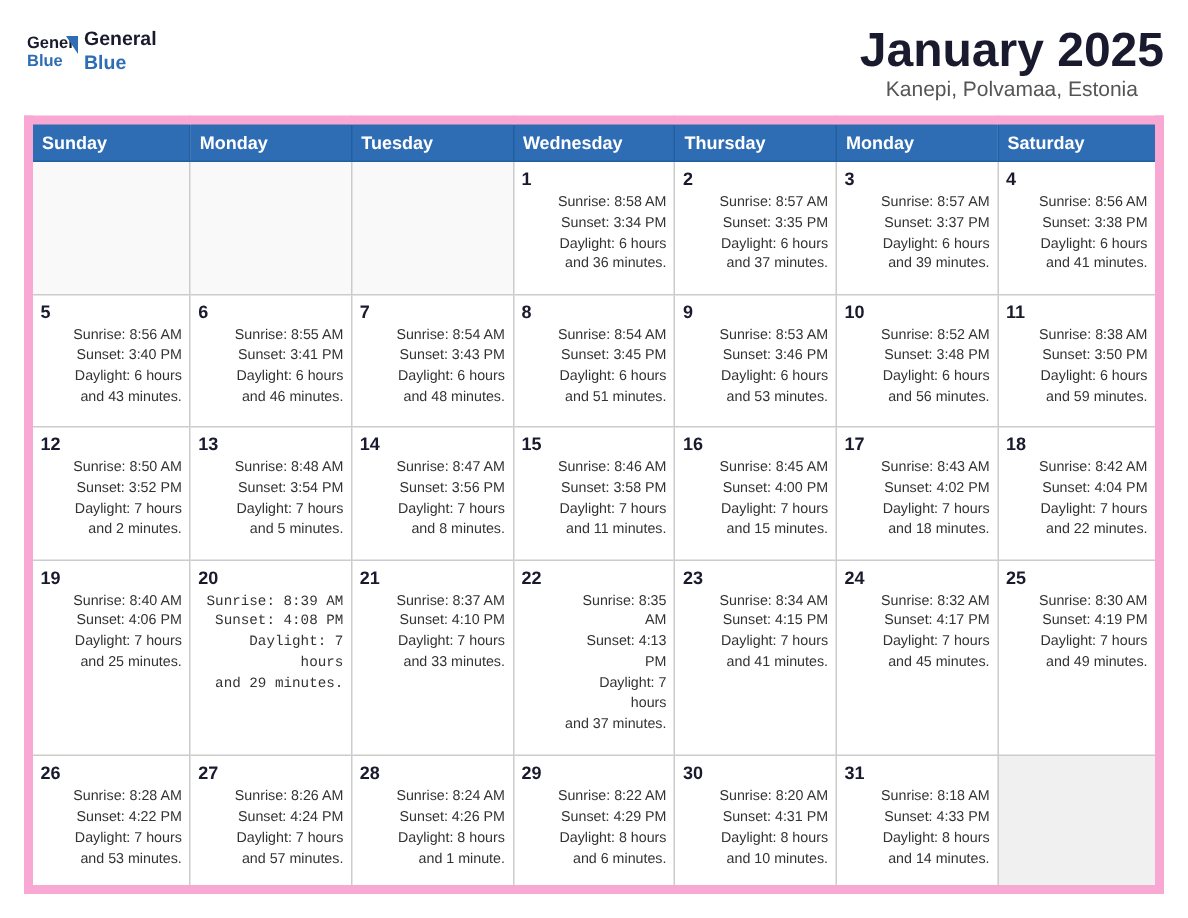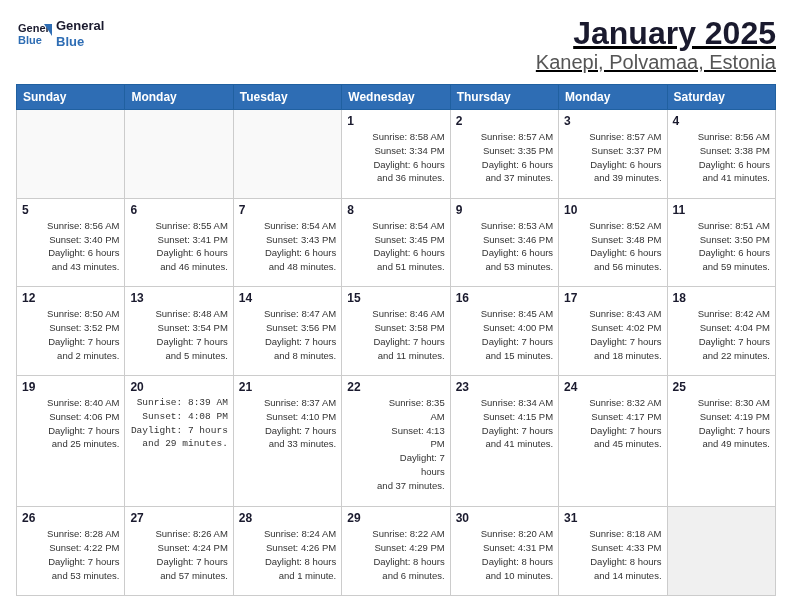--- a/index.html
+++ b/index.html
@@ -26,36 +26,35 @@
     .logo {
       display: flex;
       align-items: center;
     }
     .logo-icon {
       width: 36px;
       height: 36px;
       margin-right: 4px;
     }
     .title-block {
-      text-align: right;
-      text-decoration: underline;
+      text-align: center;
     }
     .month-title {
       font-size: 32px;
       font-weight: bold;
       color: #1a1a2e;
       line-height: 1.1;
     }
     .subtitle {
-      font-size: 20px;
+      font-size: 14px;
       color: #555;
     }
     .calendar {
       flex: 1;
-      border: 1px solid #f9a8d4;
+      border: 6px solid #f9a8d4;
       border-collapse: collapse;
       width: 100%;
       table-layout: fixed;
     }
     .calendar th {
       background-color: #2e6db4;
       color: #fff;
       text-align: left;
       padding: 5px 6px;
       font-size: 12px;
@@ -195,21 +194,21 @@
           </td>
           <td>
             <span class="day-number">10</span>
             <div class="day-info" style="white-space: pre-line;">Sunrise: 8:52 AM
 Sunset: 3:48 PM
 Daylight: 6 hours
 and 56 minutes.</div>
           </td>
           <td>
             <span class="day-number">11</span>
-            <div class="day-info" style="white-space: pre-line;">Sunrise: 8:51 AM
+            <div class="day-info" style="white-space: pre-line;">Sunrise: 8:38 AM
 Sunset: 3:50 PM
 Daylight: 6 hours
 and 59 minutes.</div>
           </td>
         </tr>
         <tr>
           <td>
             <span class="day-number">12</span>
             <div class="day-info" style="white-space: pre-line;">Sunrise: 8:50 AM
 Sunset: 3:52 PM

